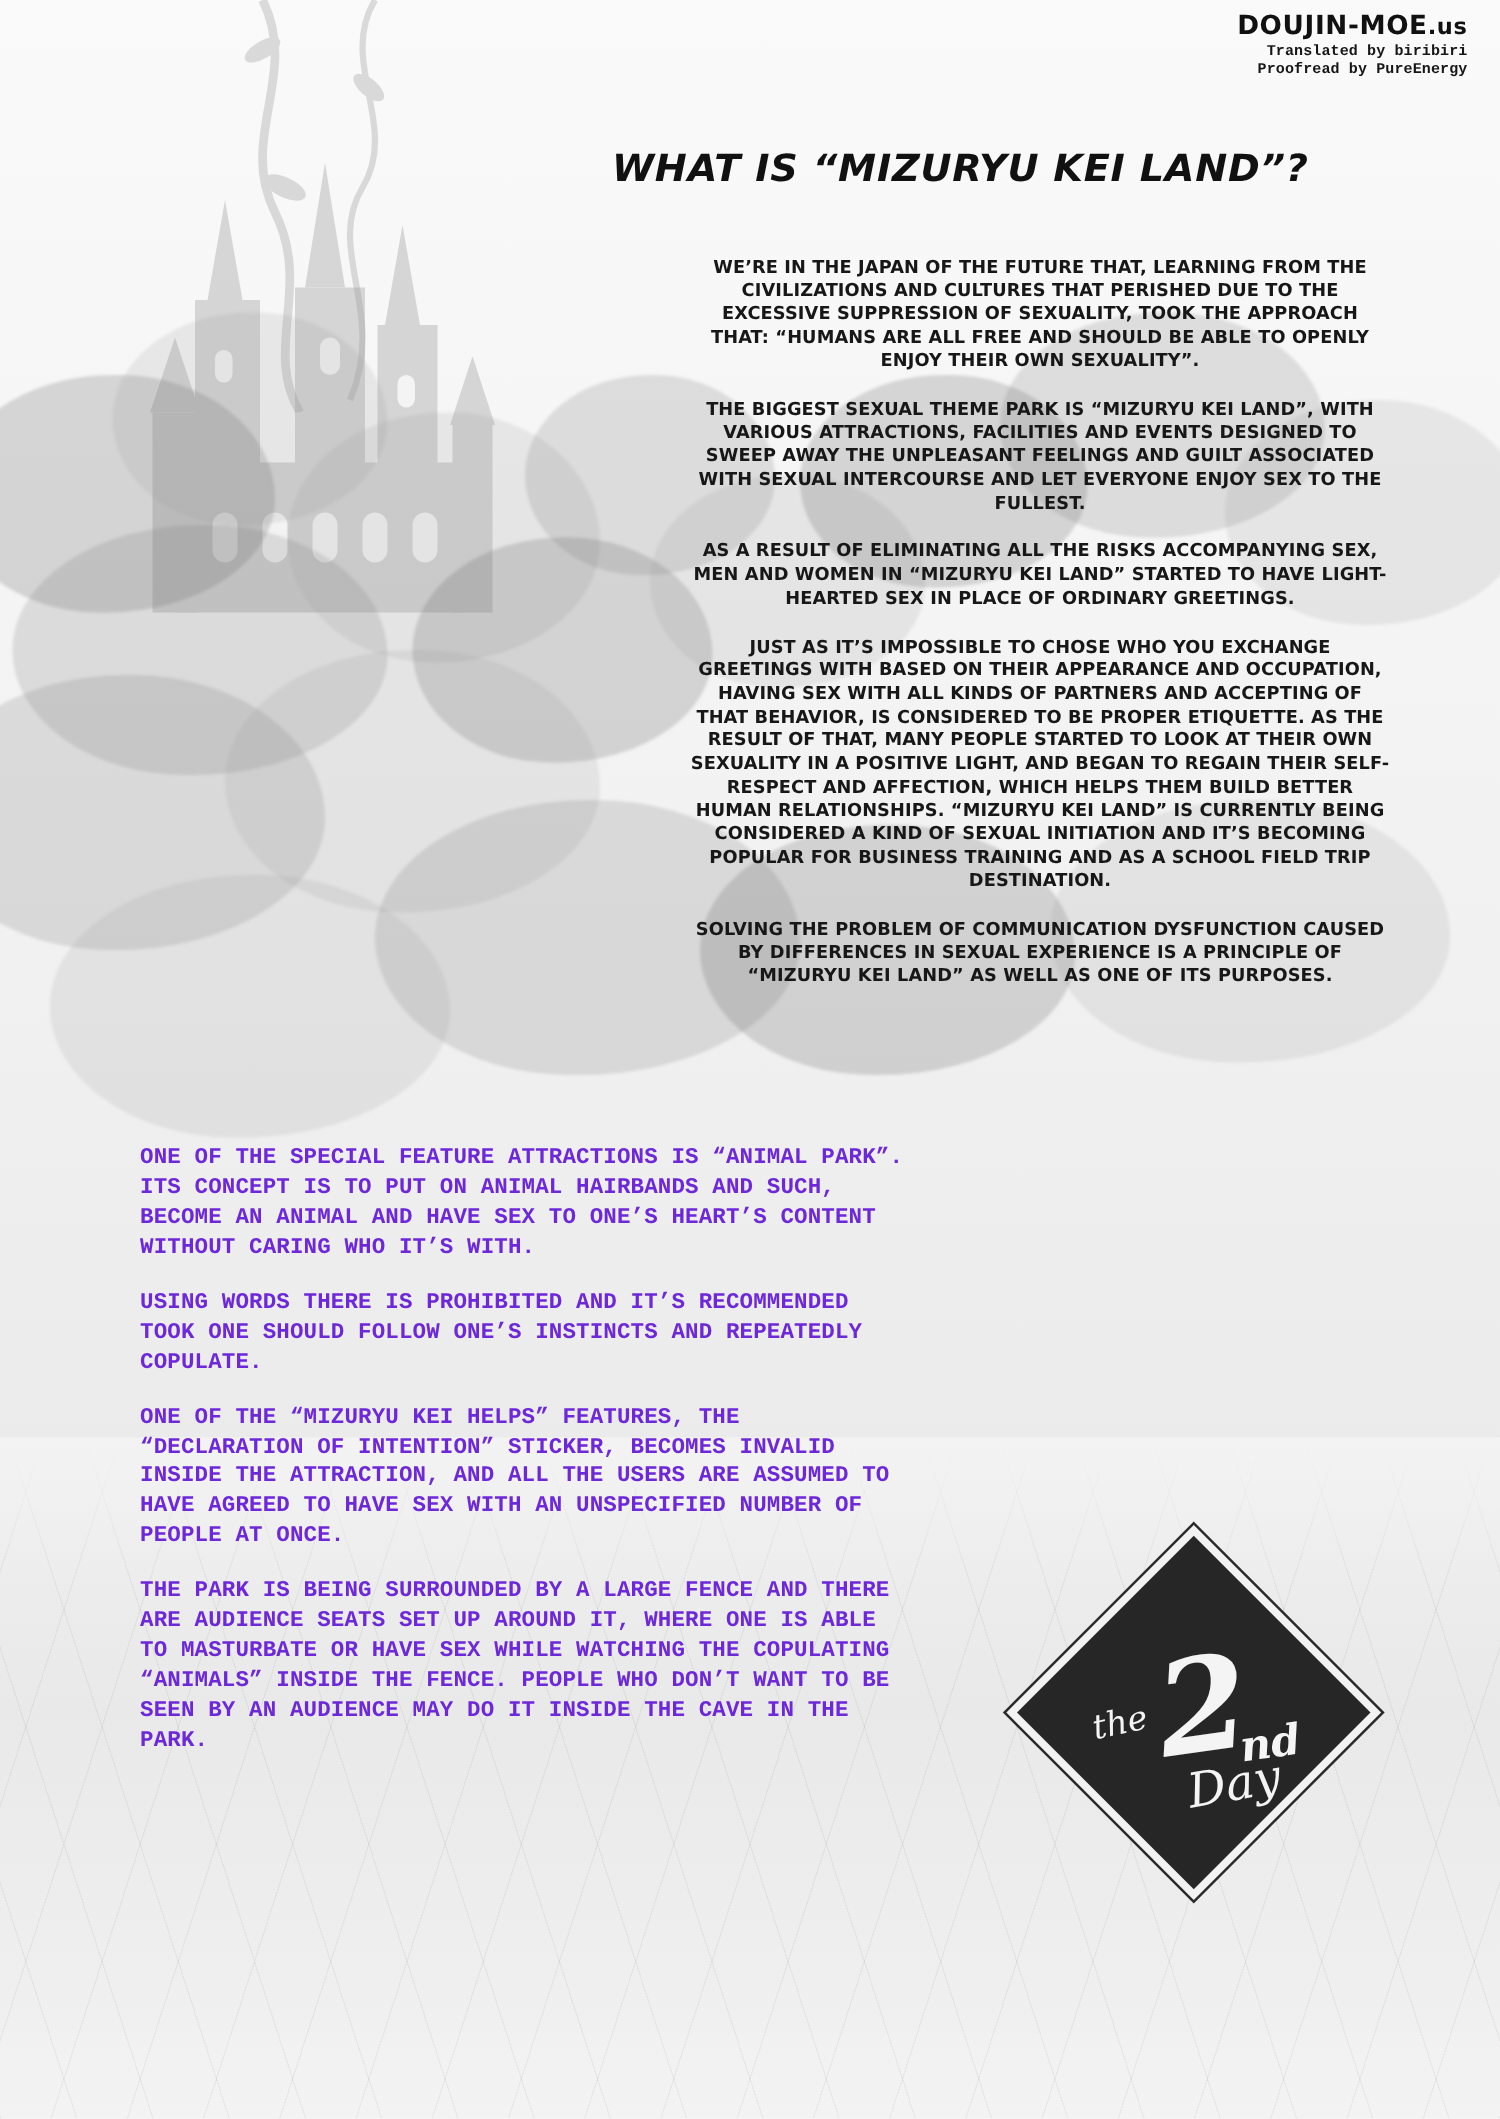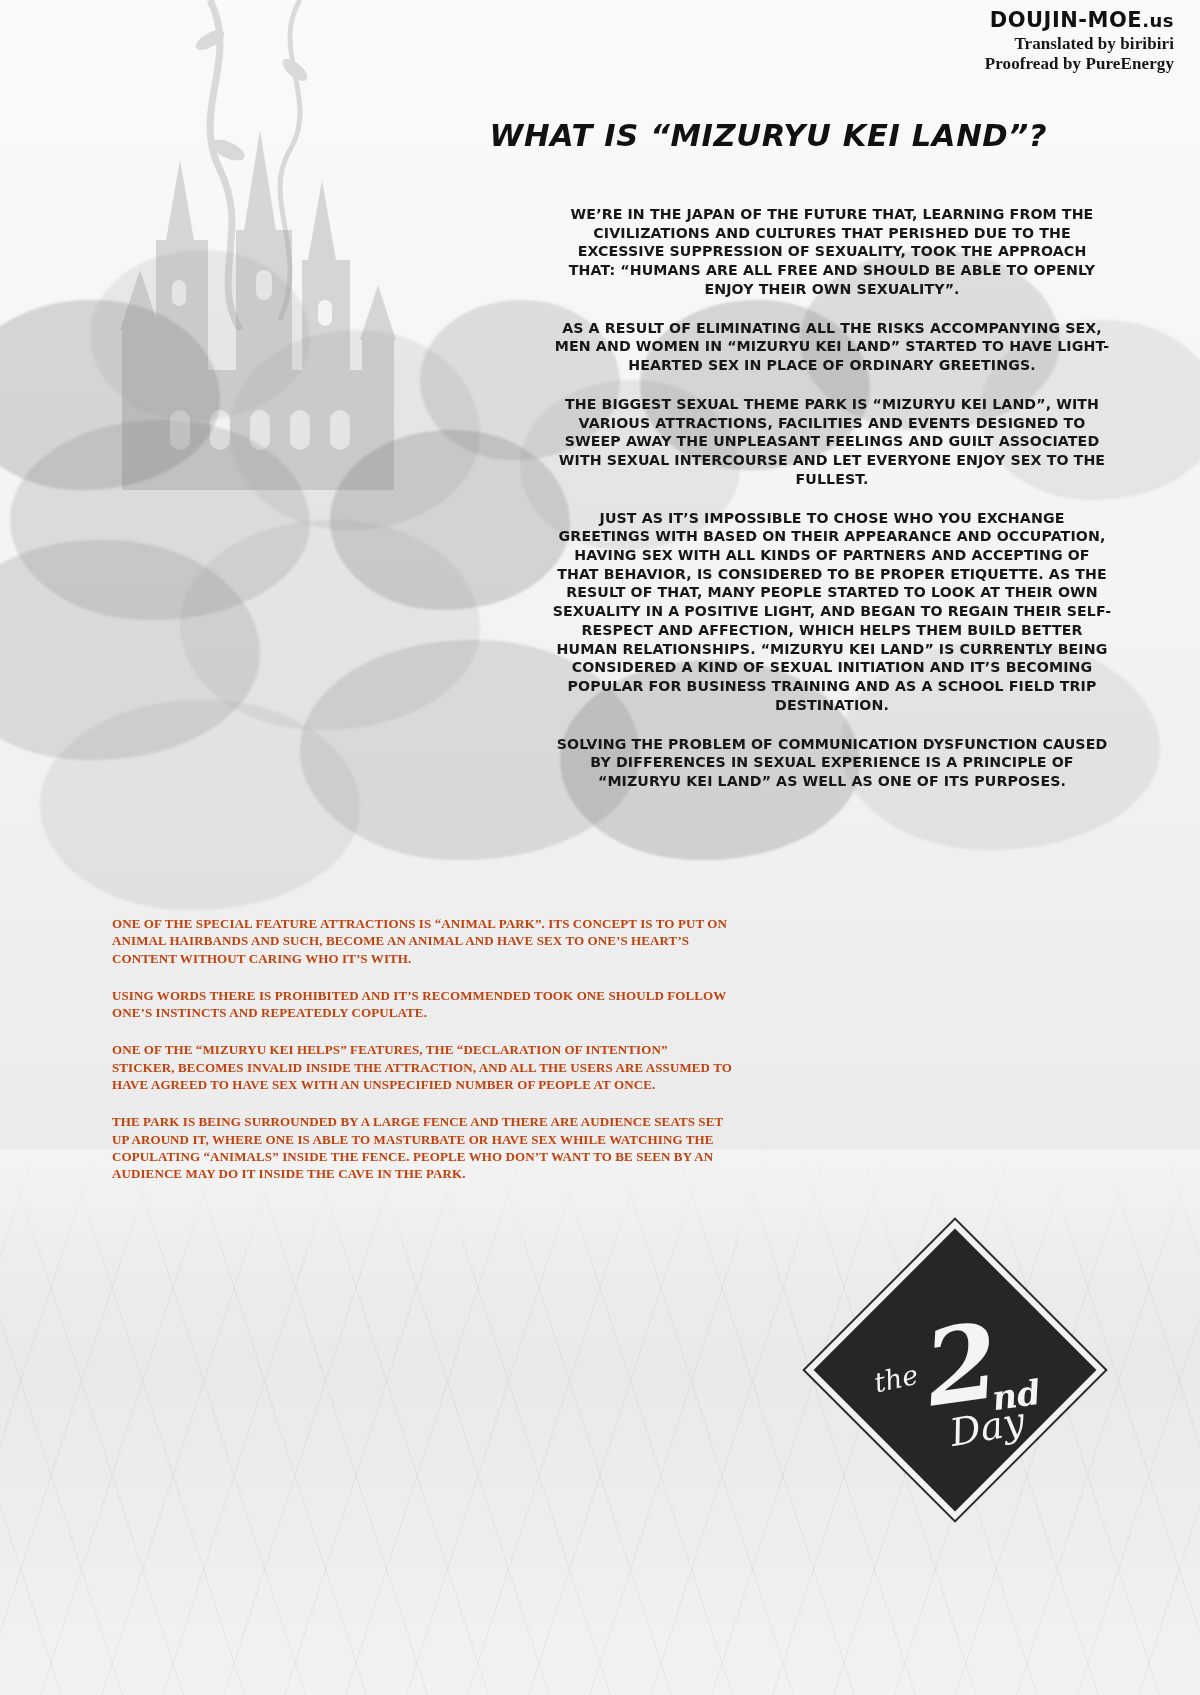--- a/index.html
+++ b/index.html
@@ -85,22 +85,22 @@
   }
   .credits .brand {
     font-family: "DejaVu Sans", sans-serif;
     font-weight: 700;
     font-size: 21px;
     letter-spacing: .5px;
     color: #111;
   }
   .credits .brand .tld { font-size: 18px; }
   .credits .line {
-    font-family: Liberation Serif, serif;
-    font-size: 17px;
+    font-family: Liberation Mono, monospace;
+    font-size: 12px;
     font-weight: 700;
     color: #161616;
     letter-spacing: .1px;
   }
 
   
   .title {
     position: absolute;
     top: 118px;
     left: 0;
@@ -138,26 +138,26 @@
   
   .col-left {
     position: absolute;
     top: 915px;
     left: 112px;
     width: 620px;
     text-align: left;
   }
   .col-left p {
     margin: 0 0 20px 0;
-    font-family: Liberation Serif, serif;
-    font-weight: 700;
-    font-size: 13px;
+    font-family: Liberation Mono, monospace;
+    font-weight: 700;
+    font-size: 18px;
     line-height: 1.33;
     letter-spacing: .1px;
-    color: #c2410c;
+    color: #6d28d9;
   }
 
   
   .badge {
     position: absolute;
     left: 840px;
     top: 1255px;
     width: 230px;
     height: 230px;
   }
@@ -278,22 +278,22 @@
       <span>DOUJIN-MOE</span><span class="tld">.us</span>
     </div>
     <div class="line">Translated by biribiri</div>
     <div class="line">Proofread by PureEnergy</div>
   </div>
 
   <div class="title">WHAT IS “MIZURYU KEI LAND”?</div>
 
   <div class="col-right">
     <p>WE’RE IN THE JAPAN OF THE FUTURE THAT, LEARNING FROM THE CIVILIZATIONS AND CULTURES THAT PERISHED DUE TO THE EXCESSIVE SUPPRESSION OF SEXUALITY, TOOK THE APPROACH THAT: “HUMANS ARE ALL FREE AND SHOULD BE ABLE TO OPENLY ENJOY THEIR OWN SEXUALITY”.</p>
+    <p>THE BIGGEST SEXUAL THEME PARK IS “MIZURYU KEI LAND”, WITH VARIOUS ATTRACTIONS, FACILITIES AND EVENTS DESIGNED TO SWEEP AWAY THE UNPLEASANT FEELINGS AND GUILT ASSOCIATED WITH SEXUAL INTERCOURSE AND LET EVERYONE ENJOY SEX TO THE FULLEST.</p>
     <p>AS A RESULT OF ELIMINATING ALL THE RISKS ACCOMPANYING SEX, MEN AND WOMEN IN “MIZURYU KEI LAND” STARTED TO HAVE LIGHT-HEARTED SEX IN PLACE OF ORDINARY GREETINGS.</p>
-    <p>THE BIGGEST SEXUAL THEME PARK IS “MIZURYU KEI LAND”, WITH VARIOUS ATTRACTIONS, FACILITIES AND EVENTS DESIGNED TO SWEEP AWAY THE UNPLEASANT FEELINGS AND GUILT ASSOCIATED WITH SEXUAL INTERCOURSE AND LET EVERYONE ENJOY SEX TO THE FULLEST.</p>
     <p>JUST AS IT’S IMPOSSIBLE TO CHOSE WHO YOU EXCHANGE GREETINGS WITH BASED ON THEIR APPEARANCE AND OCCUPATION, HAVING SEX WITH ALL KINDS OF PARTNERS AND ACCEPTING OF THAT BEHAVIOR, IS CONSIDERED TO BE PROPER ETIQUETTE. AS THE RESULT OF THAT, MANY PEOPLE STARTED TO LOOK AT THEIR OWN SEXUALITY IN A POSITIVE LIGHT, AND BEGAN TO REGAIN THEIR SELF-RESPECT AND AFFECTION, WHICH HELPS THEM BUILD BETTER HUMAN RELATIONSHIPS. “MIZURYU KEI LAND” IS CURRENTLY BEING CONSIDERED A KIND OF SEXUAL INITIATION AND IT’S BECOMING POPULAR FOR BUSINESS TRAINING AND AS A SCHOOL FIELD TRIP DESTINATION.</p>
     <p>SOLVING THE PROBLEM OF COMMUNICATION DYSFUNCTION CAUSED BY DIFFERENCES IN SEXUAL EXPERIENCE IS A PRINCIPLE OF “MIZURYU KEI LAND” AS WELL AS ONE OF ITS PURPOSES.</p>
   </div>
 
   <div class="col-left">
     <p>ONE OF THE SPECIAL FEATURE ATTRACTIONS IS “ANIMAL PARK”. ITS CONCEPT IS TO PUT ON ANIMAL HAIRBANDS AND SUCH, BECOME AN ANIMAL AND HAVE SEX TO ONE’S HEART’S CONTENT WITHOUT CARING WHO IT’S WITH.</p>
     <p>USING WORDS THERE IS PROHIBITED AND IT’S RECOMMENDED TOOK ONE SHOULD FOLLOW ONE’S INSTINCTS AND REPEATEDLY COPULATE.</p>
     <p>ONE OF THE “MIZURYU KEI HELPS” FEATURES, THE “DECLARATION OF INTENTION” STICKER, BECOMES INVALID INSIDE THE ATTRACTION, AND ALL THE USERS ARE ASSUMED TO HAVE AGREED TO HAVE SEX WITH AN UNSPECIFIED NUMBER OF PEOPLE AT ONCE.</p>
     <p>THE PARK IS BEING SURROUNDED BY A LARGE FENCE AND THERE ARE AUDIENCE SEATS SET UP AROUND IT, WHERE ONE IS ABLE TO MASTURBATE OR HAVE SEX WHILE WATCHING THE COPULATING “ANIMALS” INSIDE THE FENCE. PEOPLE WHO DON’T WANT TO BE SEEN BY AN AUDIENCE MAY DO IT INSIDE THE CAVE IN THE PARK.</p>
   </div>

